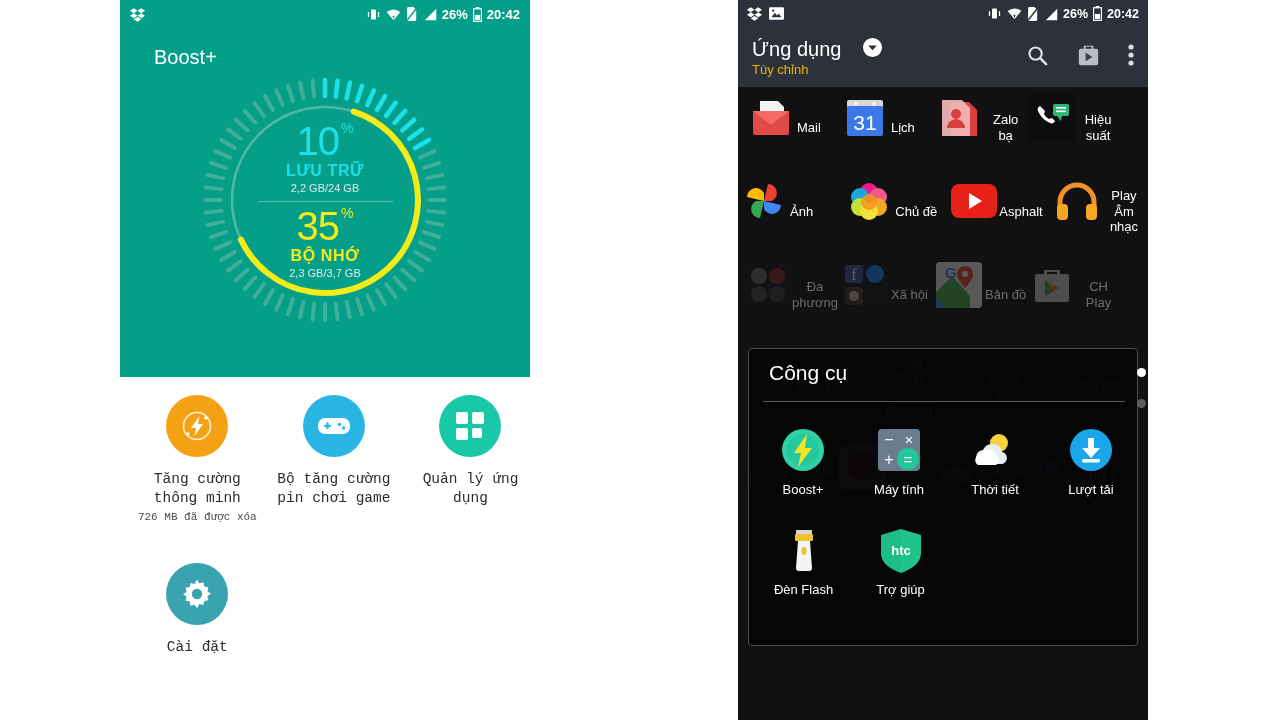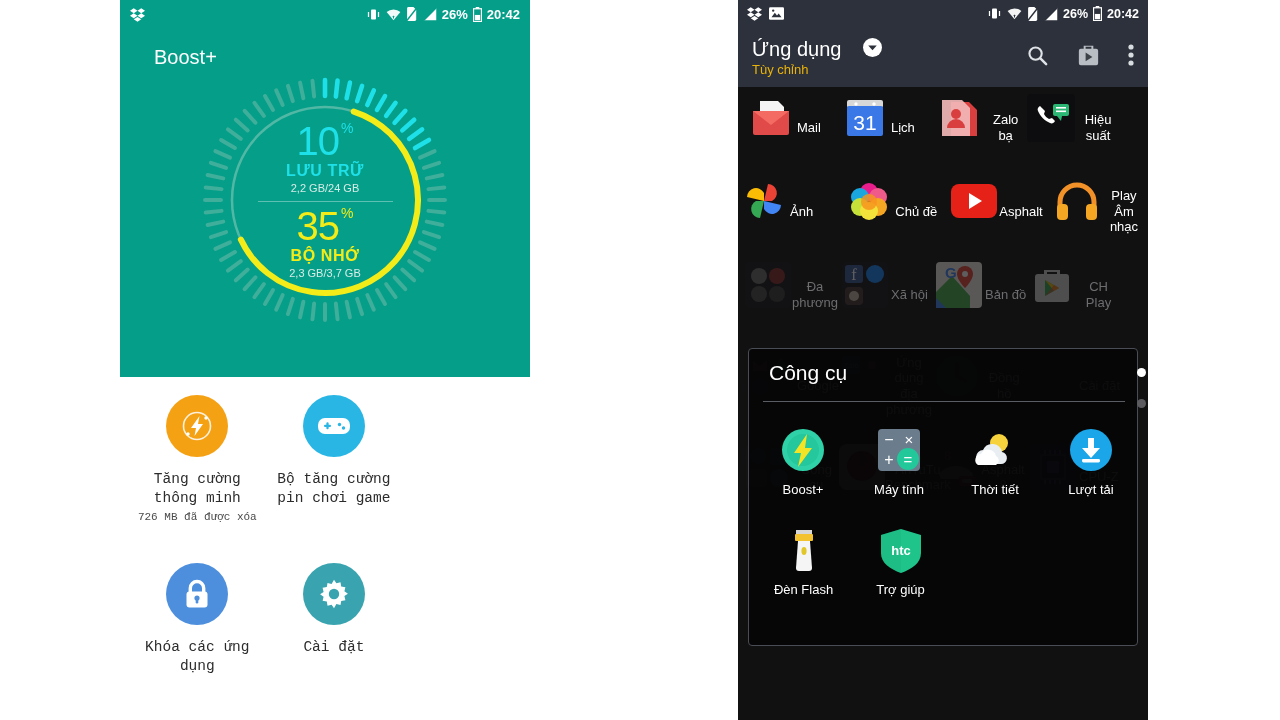--- a/index.html
+++ b/index.html
@@ -264,33 +264,33 @@
             <svg width="34" height="24" viewBox="0 0 34 24">
               <rect x="1" y="4" width="32" height="16" rx="7" fill="#fff"></rect>
               <rect x="7" y="10.7" width="7" height="2.3" rx="1.1" fill="#29b6e5"></rect>
               <rect x="9.35" y="8.35" width="2.3" height="7" rx="1.1" fill="#29b6e5"></rect>
               <circle cx="22.5" cy="10.5" r="1.7" fill="#29b6e5"></circle>
               <circle cx="26.5" cy="14" r="1.7" fill="#29b6e5"></circle>
             </svg>
           </div>
           <div class="tile-label">Bộ tăng cường pin chơi game</div>
         </div>
+        <div class="tile">
+          <div class="tile-circle" style="background:#19c8a6">
+            <svg width="30" height="30" viewBox="0 0 30 30">
+              <rect x="1" y="1" width="12" height="12" rx="2" fill="#fff"></rect>
+              <rect x="17" y="1" width="12" height="12" rx="2" fill="#fff"></rect>
+              <rect x="1" y="17" width="12" height="12" rx="2" fill="#fff"></rect>
+              <rect x="17" y="17" width="10" height="10" rx="2" fill="#fff"></rect>
+            </svg>
+          </div>
+          <div class="tile-label">Quản lý ứng dụng</div>
+        </div>
       </div>
     <div class="tile-row" id="tile-row-2" style="margin-top:40px">
-        <div class="tile">
-          <div class="tile-circle" style="background:#4d8fdd">
-            <svg width="26" height="30" viewBox="0 0 26 30">
-              <path fill="none" stroke="#fff" stroke-width="3.4" d="M6.3 13V9.2a6.7 6.7 0 0 1 13.4 0V13"></path>
-              <rect x="2.5" y="12.5" width="21" height="16" rx="3" fill="#fff"></rect>
-              <circle cx="13" cy="19" r="2.6" fill="#4d8fdd"></circle>
-              <rect x="11.7" y="19" width="2.6" height="5.5" rx="1.2" fill="#4d8fdd"></rect>
-            </svg>
-          </div>
-          <div class="tile-label">Khóa các ứng dụng</div>
-        </div>
         <div class="tile">
           <div class="tile-circle" style="background:#39a4b0">
             <svg width="30" height="30" viewBox="0 0 30 30">
               <path fill="#fff" d="M15 0.8l2.4 3.5 4.1-1 0.7 4.2 4.2 0.7-1 4.1 3.5 2.4-3.5 2.4 1 4.1-4.2 0.7-0.7 4.2-4.1-1L15 29.2l-2.4-3.5-4.1 1-0.7-4.2-4.2-0.7 1-4.1L1.1 15.3l3.5-2.4-1-4.1 4.2-0.7 0.7-4.2 4.1 1z"></path>
               <circle cx="15" cy="15" r="5.2" fill="#39a4b0"></circle>
             </svg>
           </div>
           <div class="tile-label">Cài đặt</div>
         </div>
       </div>

